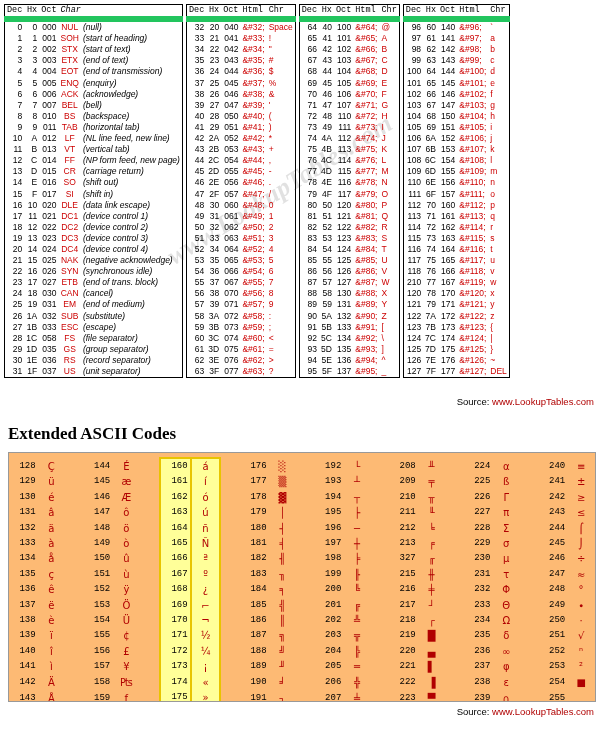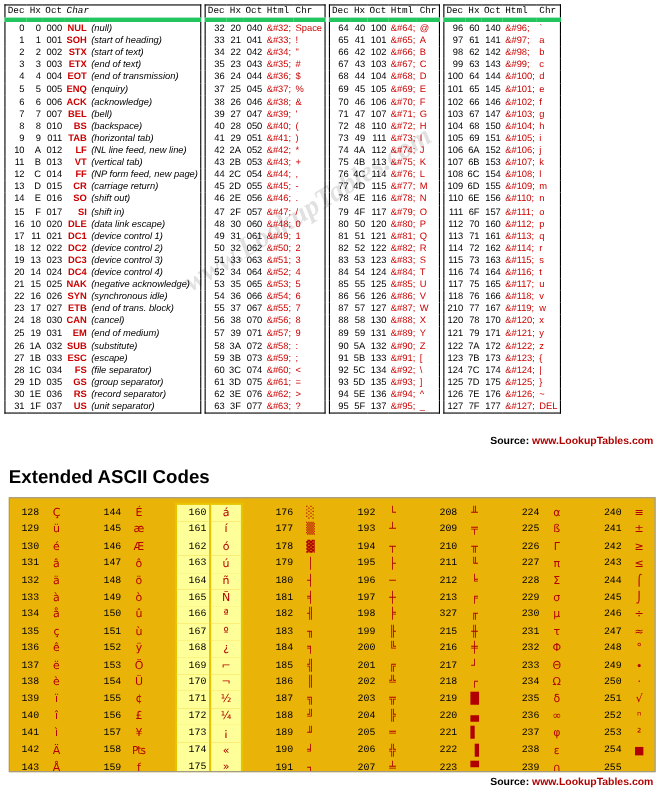--- a/index.html
+++ b/index.html
@@ -34,65 +34,65 @@
     border-collapse: collapse;
     float: left;
   }
   .blk td, .blk th {
     padding: 0px 2px;
     font-size: 8.5px;
     line-height: 11.1px;
     white-space: nowrap;
   }
   .hdr td {
-    border-bottom: 4px solid #22c55e;
+    border-bottom: 6px solid #22c55e;
     font-family: "Liberation Mono", monospace;
     color: #000;
     font-size: 8.5px;
   }
   .c-dec { color:#000; text-align:right; }
   .c-hx  { color:#000; text-align:right; }
   .c-oct { color:#000; text-align:right; }
   .c-html{ color:#cc0000; text-align:left; }
   .c-chr { color:#cc0000; text-align:left; }
-  .c-abbr{ color:#cc0000; text-align:right; font-weight:bold;}
+  .c-abbr{ color:#cc0000; text-align:center; font-weight:normal;}
   .c-name{ color:#000; text-align:left;font-style:italic; }
 
   .blkgap { float:left; width:3px; height:1px; }
 
   .clear { clear: both; }
 
   
   .source {
     font-family: "Liberation Sans", sans-serif;
     font-size: 9.5px;
-    font-weight: bold;
+    font-weight: normal;
     text-align: right;
     color: #000;
   }
   .source .url { color: #b00000; }
 
   
   .ext-title {
     position: absolute;
     left: 8px;
     top: 424px;
-    font-family: Liberation Sans, sans-serif;
+    font-family: Liberation Serif, serif;
     font-size: 17px;
     font-weight: bold;
     color: #000;
   }
   .ext-box {
     position: absolute;
     left: 8px;
     top: 452px;
     width: 586px;
     height: 248px;
     border: 1px solid #999;
-    background: #eab308;
+    background: #fdba74;
     overflow: hidden;
   }
   .ext-inner {
     position: relative;
     width: 100%;
     height: 100%;
     padding: 4px 0 0 0;
     box-sizing: border-box;
   }
   table.ext {
@@ -346,21 +346,21 @@
           <tr>
             <td class="c-dec">27</td>
             <td class="c-hx">1B</td>
             <td class="c-oct">033</td>
             <td class="c-abbr">ESC</td>
             <td class="c-name">(escape)</td>
           </tr>
           <tr>
             <td class="c-dec">28</td>
             <td class="c-hx">1C</td>
-            <td class="c-oct">034</td>
+            <td class="c-oct">058</td>
             <td class="c-abbr">FS</td>
             <td class="c-name">(file separator)</td>
           </tr>
           <tr>
             <td class="c-dec">29</td>
             <td class="c-hx">1D</td>
             <td class="c-oct">035</td>
             <td class="c-abbr">GS</td>
             <td class="c-name">(group separator)</td>
           </tr>

